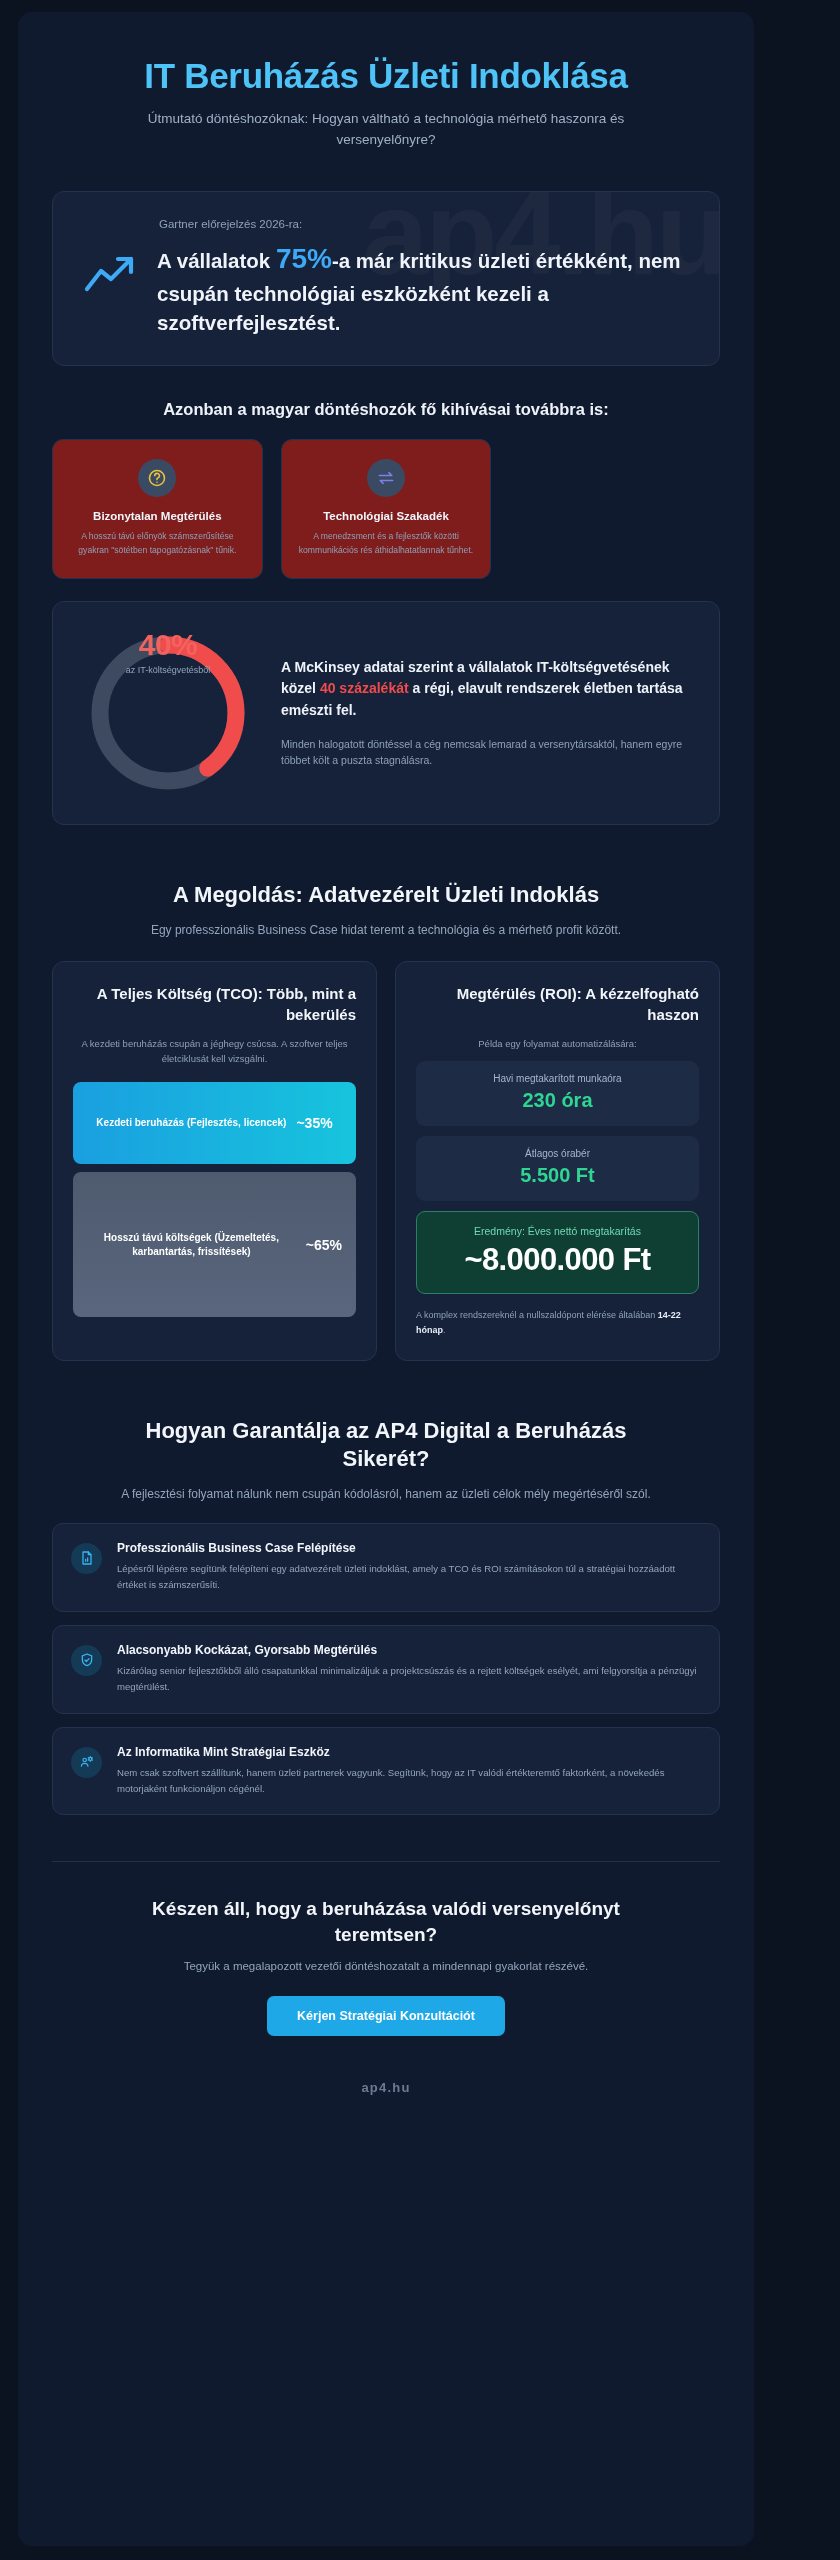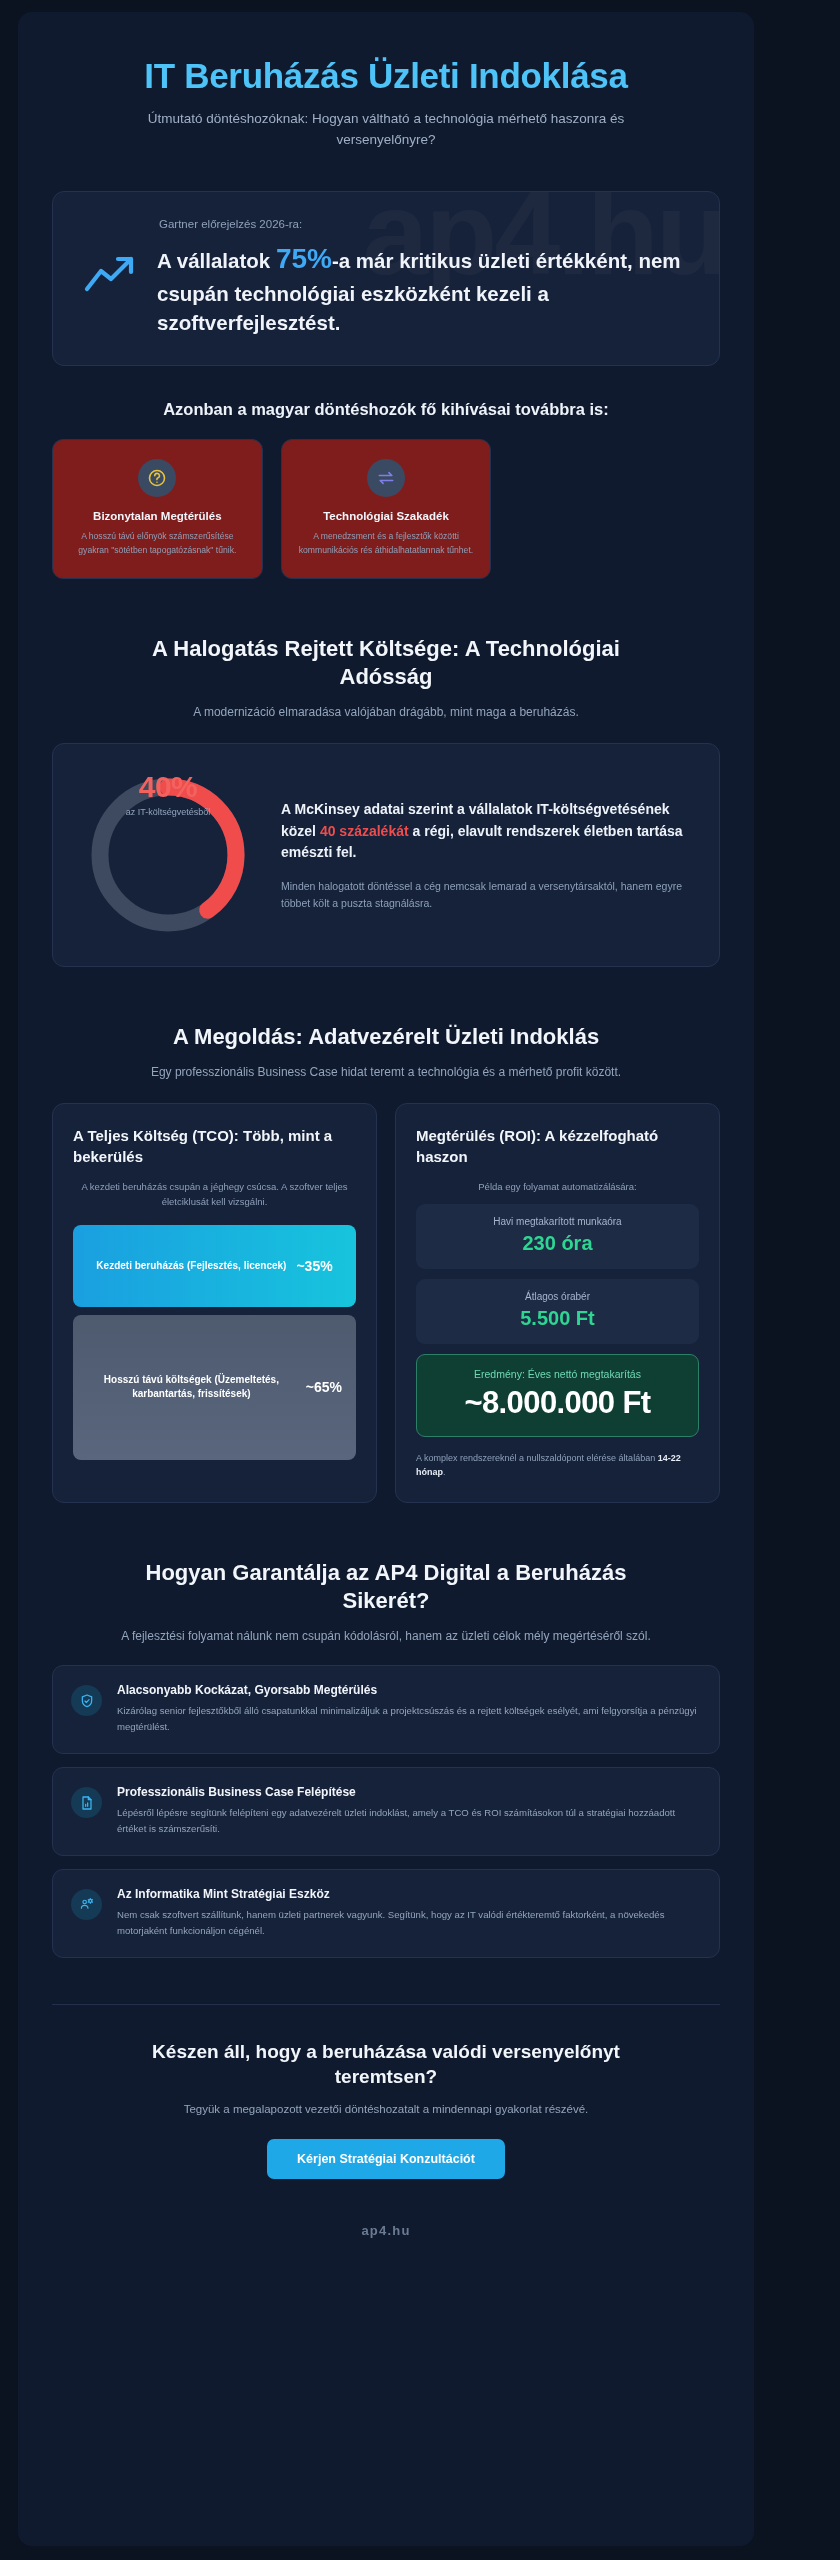--- a/index.html
+++ b/index.html
@@ -180,21 +180,21 @@
     margin-top: 22px;
     align-items: stretch;
   }
   .sol-card {
     background: #16223a;
     border: 1px solid #24324f;
     border-radius: 12px;
     padding: 22px 20px 22px 20px;
   }
   .sol-title {
-    text-align: left;
+    text-align: right;
     font-size: 15px; font-weight: 700; color: #f2f6fb;
     line-height: 1.38;
   }
   .sol-sub {
     text-align: center;
     margin-top: 11px;
     font-size: 9.5px; color: #8ea0b8; line-height: 1.58;
   }
 
   .bar-stack { margin-top: 16px; }
@@ -342,24 +342,20 @@
         <svg width="20" height="20" viewBox="0 0 24 24" fill="none" stroke="#7f7fe8" stroke-width="1.9" stroke-linecap="round" stroke-linejoin="round">
           <path d="M4 9h15M15.5 5.5L19 9"></path>
           <path d="M20 15H5M8.5 18.5L5 15"></path>
         </svg>
       </div>
       <div class="ch-title">Technológiai Szakadék</div>
       <div class="ch-desc">A menedzsment és a fejlesztők közötti kommunikációs rés áthidalhatatlannak tűnhet.</div>
     </div>
   </div>
 
-  <div class="sec-head">
-    <div class="sec-title">A Halogatás Rejtett Költsége: A Technológiai Adósság</div>
-    <div class="sec-sub">A modernizáció elmaradása valójában drágább, mint maga a beruházás.</div>
-  </div>
 
   <div class="debt-card">
     <div class="donut-wrap">
       <svg width="170" height="170" viewBox="0 0 170 170">
         <circle cx="85" cy="85" r="68" fill="none" stroke="#3d4a5f" stroke-width="17"></circle>
         <circle cx="85" cy="85" r="68" fill="none" stroke="#f04c4c" stroke-width="17" stroke-linecap="round" stroke-dasharray="170.9 256.3" transform="rotate(-90 85 85)"></circle>
       </svg>
       <div class="donut-center">
         <div class="donut-val">40%</div>
         <div class="donut-cap">az IT-költségvetésből</div>
@@ -423,41 +419,41 @@
   <div class="sec-head">
     <div class="sec-title">Hogyan Garantálja az AP4 Digital a Beruházás Sikerét?</div>
     <div class="sec-sub">A fejlesztési folyamat nálunk nem csupán kódolásról, hanem az üzleti célok mély megértéséről szól.</div>
   </div>
 
   <div class="guar-list">
 
     <div class="guar-card">
       <div class="guar-icon">
         <svg width="16" height="16" viewBox="0 0 24 24" fill="none" stroke="#3bb4f2" stroke-width="1.9" stroke-linecap="round" stroke-linejoin="round">
+          <path d="M6 3h8l4 4v14H6z"></path>
+          <path d="M14 3v4h4"></path>
+          <path d="M10 17v-3M13 17v-5"></path>
+        </svg>
+      </div>
+      <div>
+        <div class="guar-title">Professzionális Business Case Felépítése</div>
+        <div class="guar-desc">Lépésről lépésre segítünk felépíteni egy adatvezérelt üzleti indoklást, amely a TCO és ROI számításokon túl a stratégiai hozzáadott értéket is számszerűsíti.</div>
+      </div>
+    </div>
+
+    <div class="guar-card">
+      <div class="guar-icon">
+        <svg width="16" height="16" viewBox="0 0 24 24" fill="none" stroke="#3bb4f2" stroke-width="1.9" stroke-linecap="round" stroke-linejoin="round">
           <path d="M12 3l7 2.8v5.4c0 4.3-2.9 8.1-7 9.3-4.1-1.2-7-5-7-9.3V5.8L12 3z"></path>
           <path d="M8.9 12.1l2.1 2.1 4.1-4.2"></path>
         </svg>
       </div>
       <div>
         <div class="guar-title">Alacsonyabb Kockázat, Gyorsabb Megtérülés</div>
         <div class="guar-desc">Kizárólag senior fejlesztőkből álló csapatunkkal minimalizáljuk a projektcsúszás és a rejtett költségek esélyét, ami felgyorsítja a pénzügyi megtérülést.</div>
-      </div>
-    </div>
-
-    <div class="guar-card">
-      <div class="guar-icon">
-        <svg width="16" height="16" viewBox="0 0 24 24" fill="none" stroke="#3bb4f2" stroke-width="1.9" stroke-linecap="round" stroke-linejoin="round">
-          <path d="M6 3h8l4 4v14H6z"></path>
-          <path d="M14 3v4h4"></path>
-          <path d="M10 17v-3M13 17v-5"></path>
-        </svg>
-      </div>
-      <div>
-        <div class="guar-title">Professzionális Business Case Felépítése</div>
-        <div class="guar-desc">Lépésről lépésre segítünk felépíteni egy adatvezérelt üzleti indoklást, amely a TCO és ROI számításokon túl a stratégiai hozzáadott értéket is számszerűsíti.</div>
       </div>
     </div>
 
     <div class="guar-card">
       <div class="guar-icon">
         <svg width="16" height="16" viewBox="0 0 24 24" fill="none" stroke="#3bb4f2" stroke-width="1.8" stroke-linecap="round" stroke-linejoin="round">
           <circle cx="8.5" cy="9" r="2.6"></circle>
           <path d="M3.6 18.4c0-2.7 2.2-4.4 4.9-4.4s4.9 1.7 4.9 4.4"></path>
           <circle cx="17" cy="7.4" r="2.2"></circle>
           <path d="M17 3.8v.9M17 10.1v.9M20.1 5.6l-.8.5M14.7 8.7l-.8.5M20.1 9.2l-.8-.5M14.7 6.1l-.8-.5"></path>

